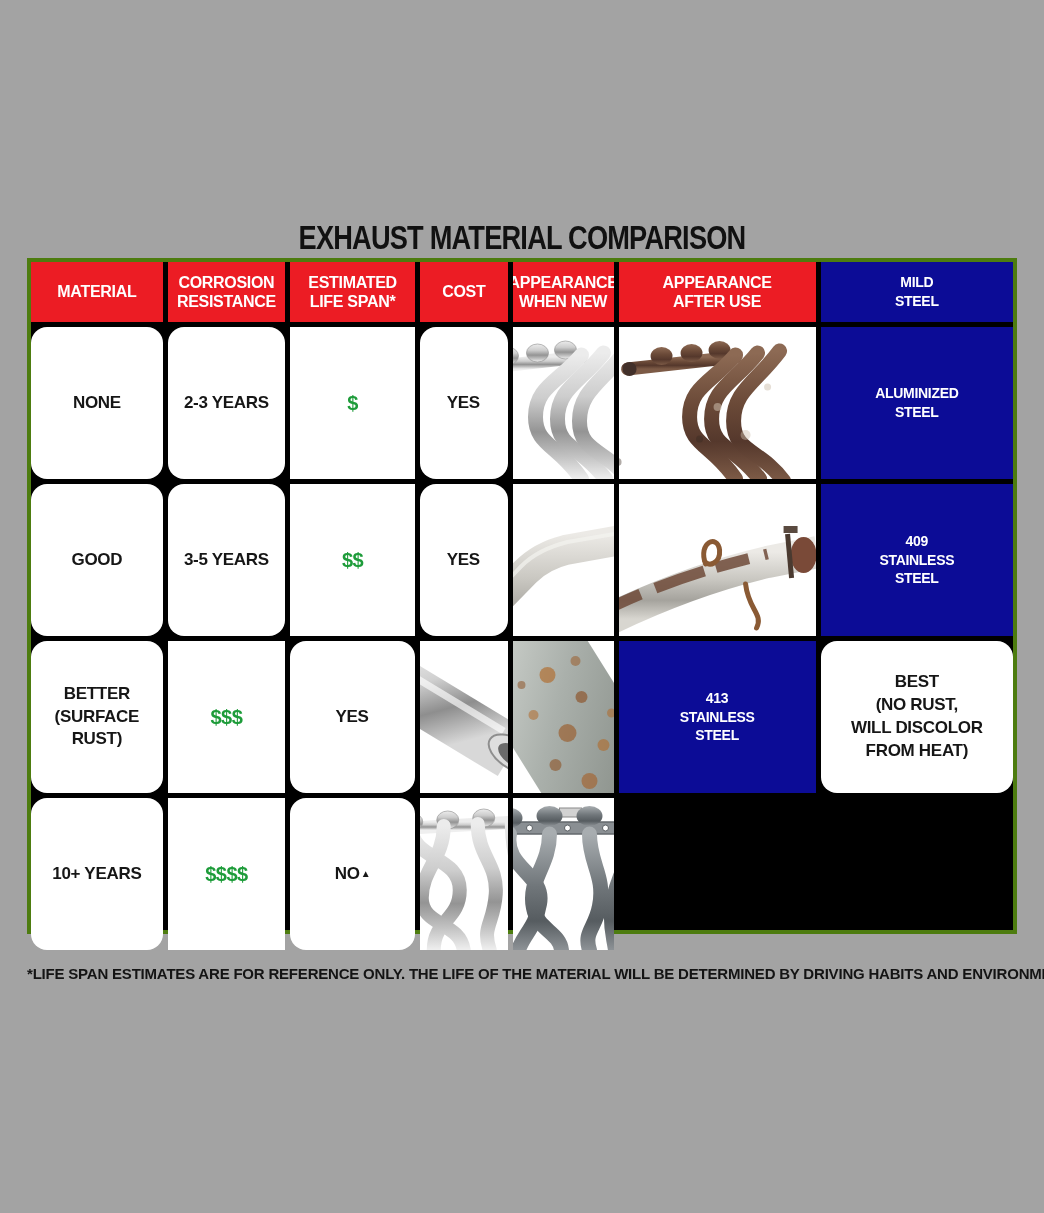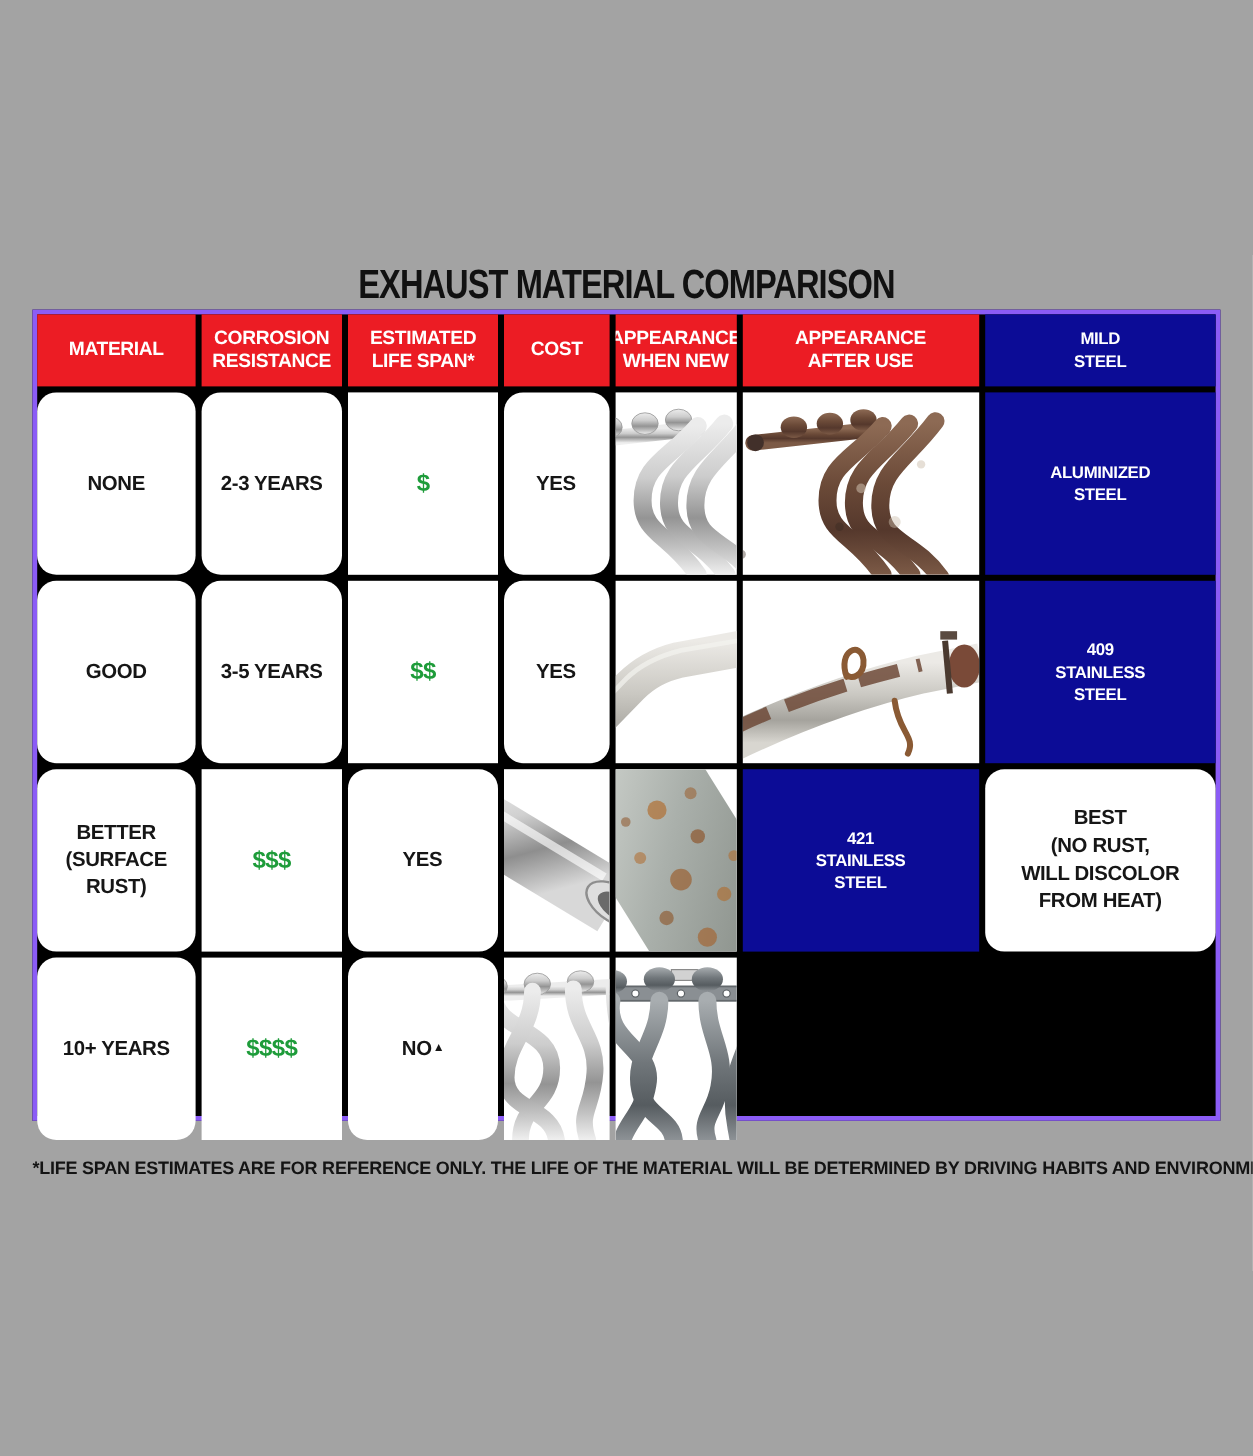--- a/index.html
+++ b/index.html
@@ -21,21 +21,21 @@
   }
 
   .comparison-table {
     position:absolute; top:258px; left:27px;
     width:990px; height:676px;
     display:grid;
     grid-template-columns:137fr 122fr 130fr 91fr 105fr 205fr 200fr;
     grid-template-rows:60px 152px 152px 152px 152px;
     gap:5px;
     background:#000;
-    border:4px solid #8b5cf6;
+    border:4px solid #4d7c0f;
   }
   .cell {
     background:#fff;
     display:flex; align-items:center; justify-content:center;
     text-align:center;
     font-weight:bold;
     overflow:hidden;
   }
   .cell span { white-space:pre-line; }
   .cell.header {
@@ -250,21 +250,21 @@
         <circle cx="140" cy="104" r="6" fill="#b06a2a" opacity="0.6"></circle>
         <circle cx="92" cy="124" r="6" fill="#8a4a1a" opacity="0.55"></circle>
         <circle cx="126" cy="140" r="8" fill="#a55e24" opacity="0.6"></circle>
         <circle cx="58" cy="44" r="4" fill="#8a4a1a" opacity="0.5"></circle>
         <circle cx="148" cy="72" r="4.5" fill="#b06a2a" opacity="0.55"></circle>
         <circle cx="112" cy="20" r="5" fill="#9a5520" opacity="0.5"></circle>
       </svg>
     </div>
 
     <div class="cell material">
-        <span>421
+        <span>413
 STAINLESS
 STEEL</span>
       </div>
     <div class="cell value">
         <span>BEST
 (NO RUST,
 WILL DISCOLOR
 FROM HEAT)</span>
       </div>
     <div class="cell value">

